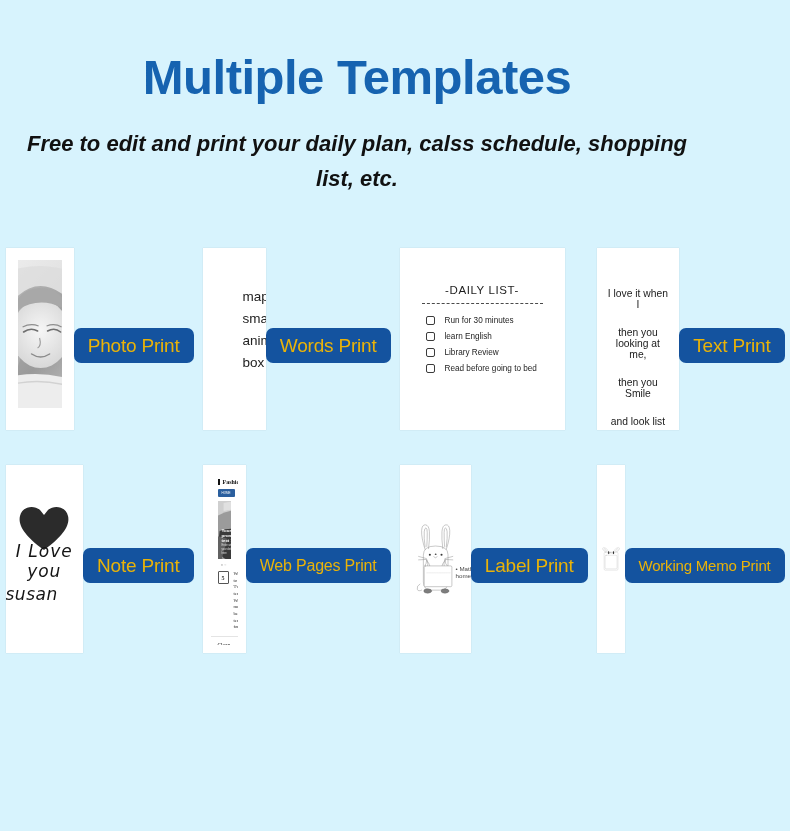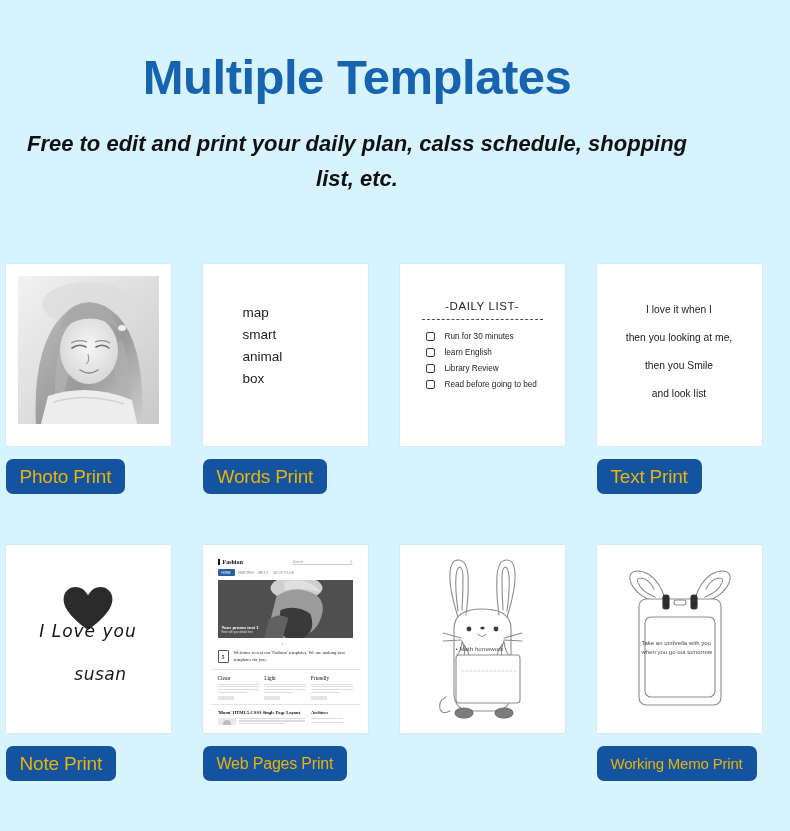--- a/index.html
+++ b/index.html
@@ -31,21 +31,21 @@
   }
 
   
   .grid {
     position: absolute;
     top: 248px; left: 0;
     width: 790px;
   }
   .row { display: flex; justify-content: center; gap: 9px; }
   .row + .row { margin-top: 35px; }
-  .cell { width: 188px; display: flex; flex-direction: column; align-items: flex-start; margin-top: 16px; }
+  .cell { width: 188px; display: flex; flex-direction: row; align-items: center; }
 
   .card {
     width: 165px;
     height: 182px;
     background: #fff;
     position: relative;
     overflow: hidden;
     box-shadow: 0 0 1px rgba(0,0,0,0.18);
   }
   .row2 .card { height: 188px; }
@@ -371,20 +371,21 @@
                 <ellipse cx="104" cy="168" rx="9" ry="5" fill="#7d7d7d" stroke="#6a6a6a"></ellipse>
                 <path d="M62 126 h54" stroke="#d8d8d8" stroke-dasharray="2 2"></path>
               </g>
             </svg>
           </div>
           <div class="bunny-note">
             <span>•</span>
             <span>Math homework</span>
           </div>
         </div>
+        <div class="btn">Label Print</div>
       </div>
 
       <div class="cell">
         <div class="card">
           <div class="art">
             <svg viewBox="0 0 165 188">
               <g fill="none" stroke="#8d8d8d" stroke-width="1.1" stroke-linecap="round" stroke-linejoin="round">
                 <path d="M62 58 Q40 52 34 38 Q30 27 40 26 Q53 26 62 40 Q68 50 68 58"></path>
                 <path d="M58 52 Q45 47 41 38 Q39 33 44 33 Q52 34 57 44"></path>
                 <path d="M104 58 Q126 52 132 38 Q136 27 126 26 Q113 26 104 40 Q98 50 98 58"></path>

